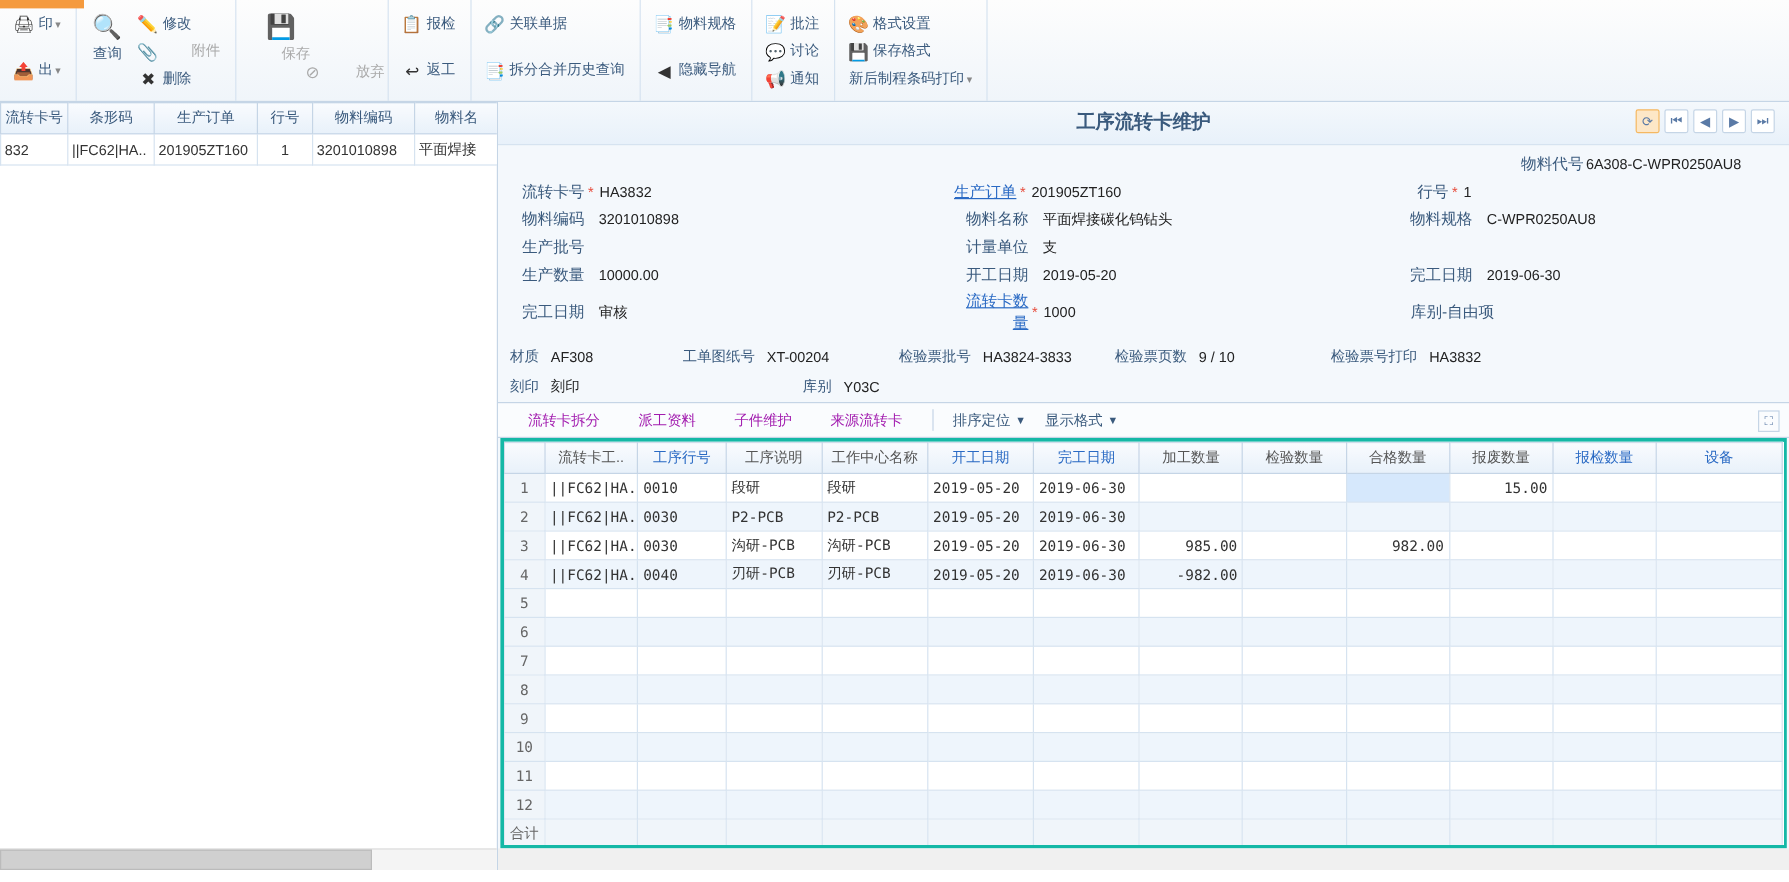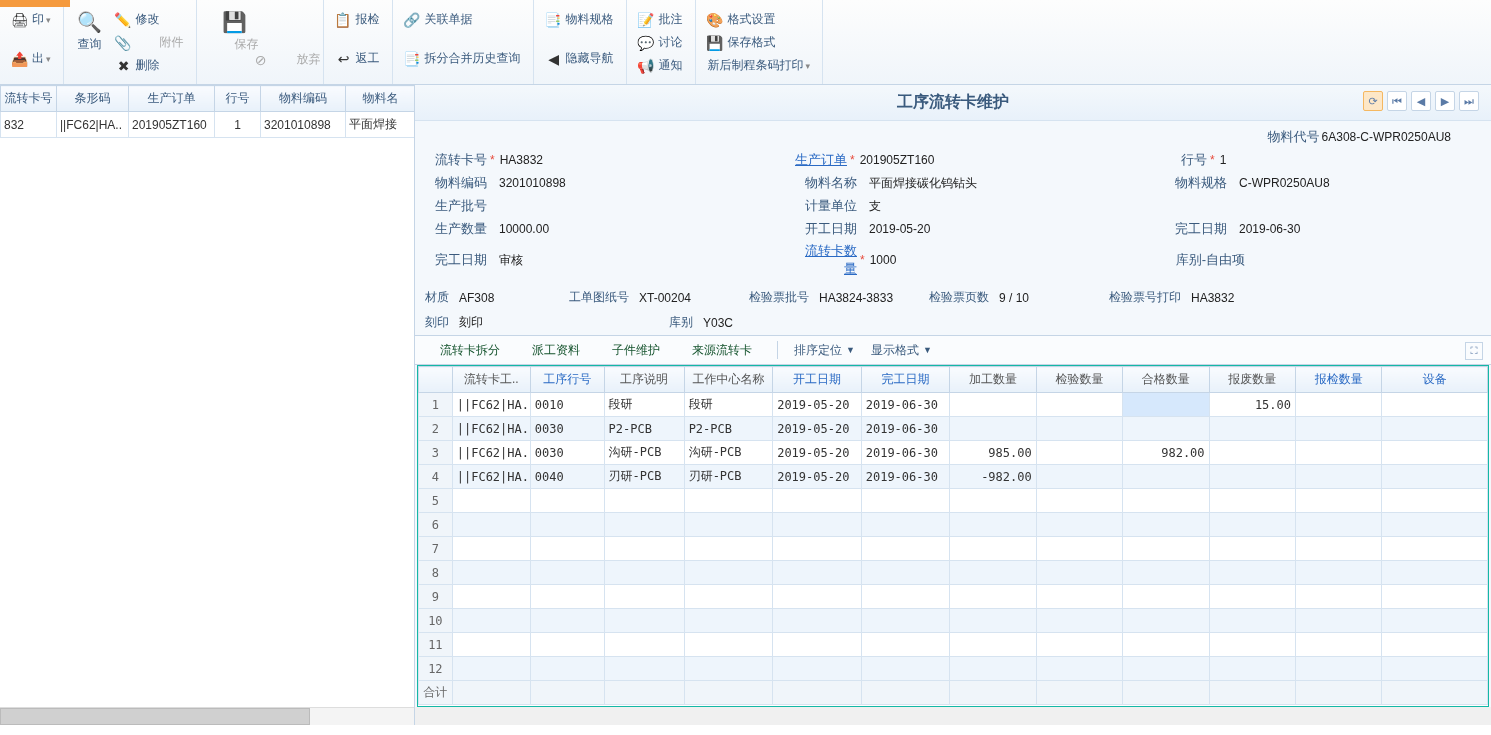--- a/index.html
+++ b/index.html
@@ -39,27 +39,27 @@
 .fl { width: 62px; text-align: right; color: #3a5a7d; font-size: 13px; }
 .fl.link { color: #2a6ac4; text-decoration: underline; cursor: pointer; }
 .req { color: #e74c3c; margin: 0 3px; font-size: 12px; }
 .fv { min-width: 110px; color: #222; font-size: 12px; padding-left: 2px; }
 .sub-row { display: flex; padding: 4px 10px; align-items: center; background: #f4f8fc; }
 .sf { display: flex; align-items: center; margin-right: 30px; }
 .sf .sl { color: #3a5a7d; margin-right: 10px; }
 .sf .sv { color: #222; min-width: 80px; }
 
 .tab-strip { display: flex; align-items: center; background: #fafcfe; border-top: 1px solid #c5d5e6; border-bottom: 1px solid #c5d5e6; padding: 0 10px; height: 30px; position: relative; }
-.tab { padding: 4px 14px; color: #14532d; cursor: pointer; border: 1px solid transparent; border-bottom: none; margin-right: 2px; }
+.tab { padding: 4px 14px; color: #a21caf; cursor: pointer; border: 1px solid transparent; border-bottom: none; margin-right: 2px; }
 .tab-sep { width: 1px; height: 18px; background: #c5d5e6; margin: 0 8px; }
 .tab-dd { display: flex; align-items: center; color: #3a5a7d; cursor: pointer; padding: 4px 8px; }
 .tab-dd .caret { margin-left: 4px; font-size: 9px; }
 .tab-exp { position: absolute; right: 8px; top: 6px; width: 18px; height: 18px; border: 1px solid #c5d5e6; display: flex; align-items: center; justify-content: center; cursor: pointer; font-size: 10px; color: #5a7aa6; }
 
-.detail-area { flex: 1; overflow: auto; background: #fff; margin: 0 2px; border: 1px solid #14b8a6; }
+.detail-area { flex: 1; overflow: auto; background: #fff; margin: 0 2px; border: 3px solid #14b8a6; }
 .dgrid { border-collapse: collapse; width: 100%; table-layout: fixed; }
 .dgrid th { background: linear-gradient(#f9fbfe, #e8f1fa); border: 1px solid #c5d5e6; padding: 4px 2px; font-weight: normal; color: #555; font-size: 12px; text-align: center; height: 26px; }
 .dgrid th.emph { color: #2a6ac4; }
 .dgrid td { border: 1px solid #d6e3f0; padding: 3px 4px; font-size: 12px; height: 24px; white-space: nowrap; overflow: hidden; font-family: "SimSun", monospace; }
 .dgrid td.rownum { background: #f0f5fa; text-align: center; color: #666; width: 32px; }
 .dgrid tbody tr:nth-child(even) td:not(.rownum):not(.sel-cell) { background: #eef5fc; }
 .dgrid td.sel-cell { background: #d6e8fc; }
 .dgrid td.num { text-align: right; }
 .dgrid tr.footer td { background: #f0f5fa; font-weight: normal; }
 

